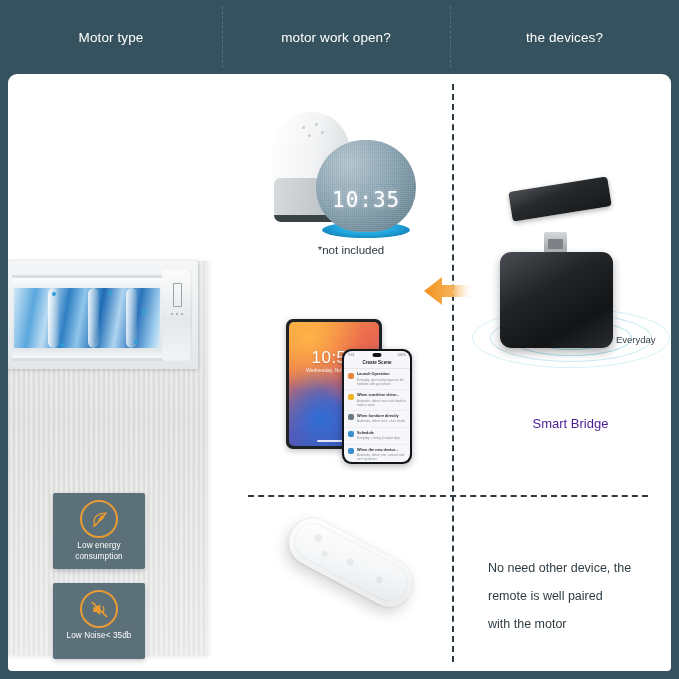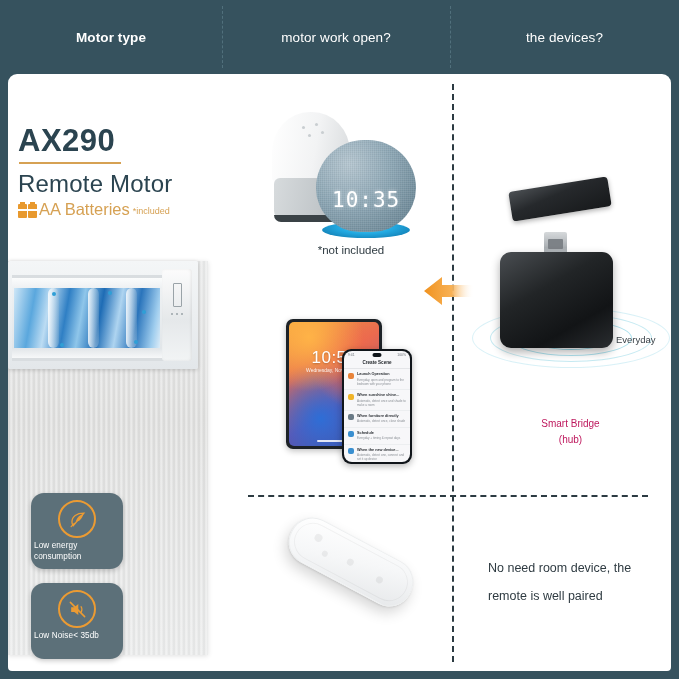--- a/index.html
+++ b/index.html
@@ -30,21 +30,21 @@
     display: flex;
     align-items: center;
     justify-content: center;
     color: #ffffff;
     font-size: 13.5px;
     line-height: 17px;
     text-align: center;
     letter-spacing: .1px;
   }
   .header-col span { display: block; }
-  .hcol-1 { left: 0px;   width: 222px; font-weight: bold; }
+  .hcol-1 { left: 0px;   width: 222px; }
   .hcol-2 { left: 222px; width: 228px; }
   .hcol-3 { left: 450px; width: 229px; }
 
   .hdr-divider {
     position: absolute;
     top: 6px;
     width: 0;
     height: 62px;
     border-left: 1px dashed #51707c;
   }
@@ -235,26 +235,27 @@
   .motor-head-dots i {
     width: 2px; height: 2px;
     background: #9aa3a8;
     border-radius: 50%;
     display: block;
   }
 
   
   .badge {
     position: absolute;
-    left: 23px;
+    left: 45px;
     width: 92px;
     height: 76px;
     background: #5c7079;
-    border-radius: 13px;
+    border-radius: 2px;
     color: #ffffff;
+    text-align: center;
     box-shadow: 0 2px 5px rgba(0,0,0,.2);
   }
   .badge-1 { top: 232px; }
   .badge-2 { top: 322px; }
   .badge-ico {
     width: 34px; height: 34px;
     margin: 7px auto 3px auto;
     border-radius: 50%;
     border: 2.5px solid #eb9b33;
     display: flex;
@@ -554,23 +555,23 @@
     top: 150px;
     font-size: 9.5px;
     color: #3a4248;
   }
   .bridge-label {
     position: absolute;
     left: 470px;
     top: 342px;
     width: 185px;
     text-align: center;
-    font-size: 10px;
+    font-size: 13px;
     line-height: 16px;
-    color: #be185d;
+    color: #4c1d95;
   }
 
   
   .remote-wrap {
     position: absolute;
     left: 258px;
     top: 440px;
     width: 180px;
     height: 150px;
   }
@@ -632,33 +633,20 @@
   </div>
   <div class="hdr-divider hdr-div-1"></div>
   <div class="hdr-divider hdr-div-2"></div>
 </div>
 
 <div class="card">
 
   <div class="v-dash v-dash-mid"></div>
   <div class="h-dash"></div>
 
-  <div class="title-block">
-    <div class="model-name">AX290</div>
-    <div class="title-rule"></div>
-    <div class="product-name">Remote Motor</div>
-    <div class="battery-line">
-      <span class="batt-icons">
-        <i class="batt"></i>
-          <i class="batt"></i>
-      </span>
-      <span class="batt-text">AA Batteries</span>
-      <span class="batt-sub">*included</span>
-    </div>
-  </div>
 
   <div class="motor-panel">
 
     <div class="motor-img">
       <div class="motor-tube">
         <div class="motor-core">
           <div class="motor-band mb1"></div>
           <div class="motor-band mb2"></div>
           <div class="motor-band mb3"></div>
           <div class="motor-dot md1"></div>
@@ -803,30 +791,30 @@
     <div class="wave w1"></div>
     <div class="bridge-cap"></div>
     <div class="bridge-usb">
         <i></i>
       </div>
     <div class="bridge-body"></div>
     <div class="optional">Everyday</div>
   </div>
   <div class="bridge-label">
     <div>Smart Bridge</div>
-    <div>(hub)</div>
   </div>
 
   <div class="remote-wrap">
     <div class="remote">
       <div class="remote-btn rb1"></div>
       <div class="remote-btn rb2"></div>
       <div class="remote-btn rb3"></div>
       <div class="remote-btn rb4"></div>
     </div>
   </div>
 
   <div class="bottom-note">
-    <div>No need room device, the</div>
+    <div>No need other device, the</div>
     <div>remote is well paired</div>
+    <div>with the motor</div>
   </div>
 
 </div>
 
 </body></html>

